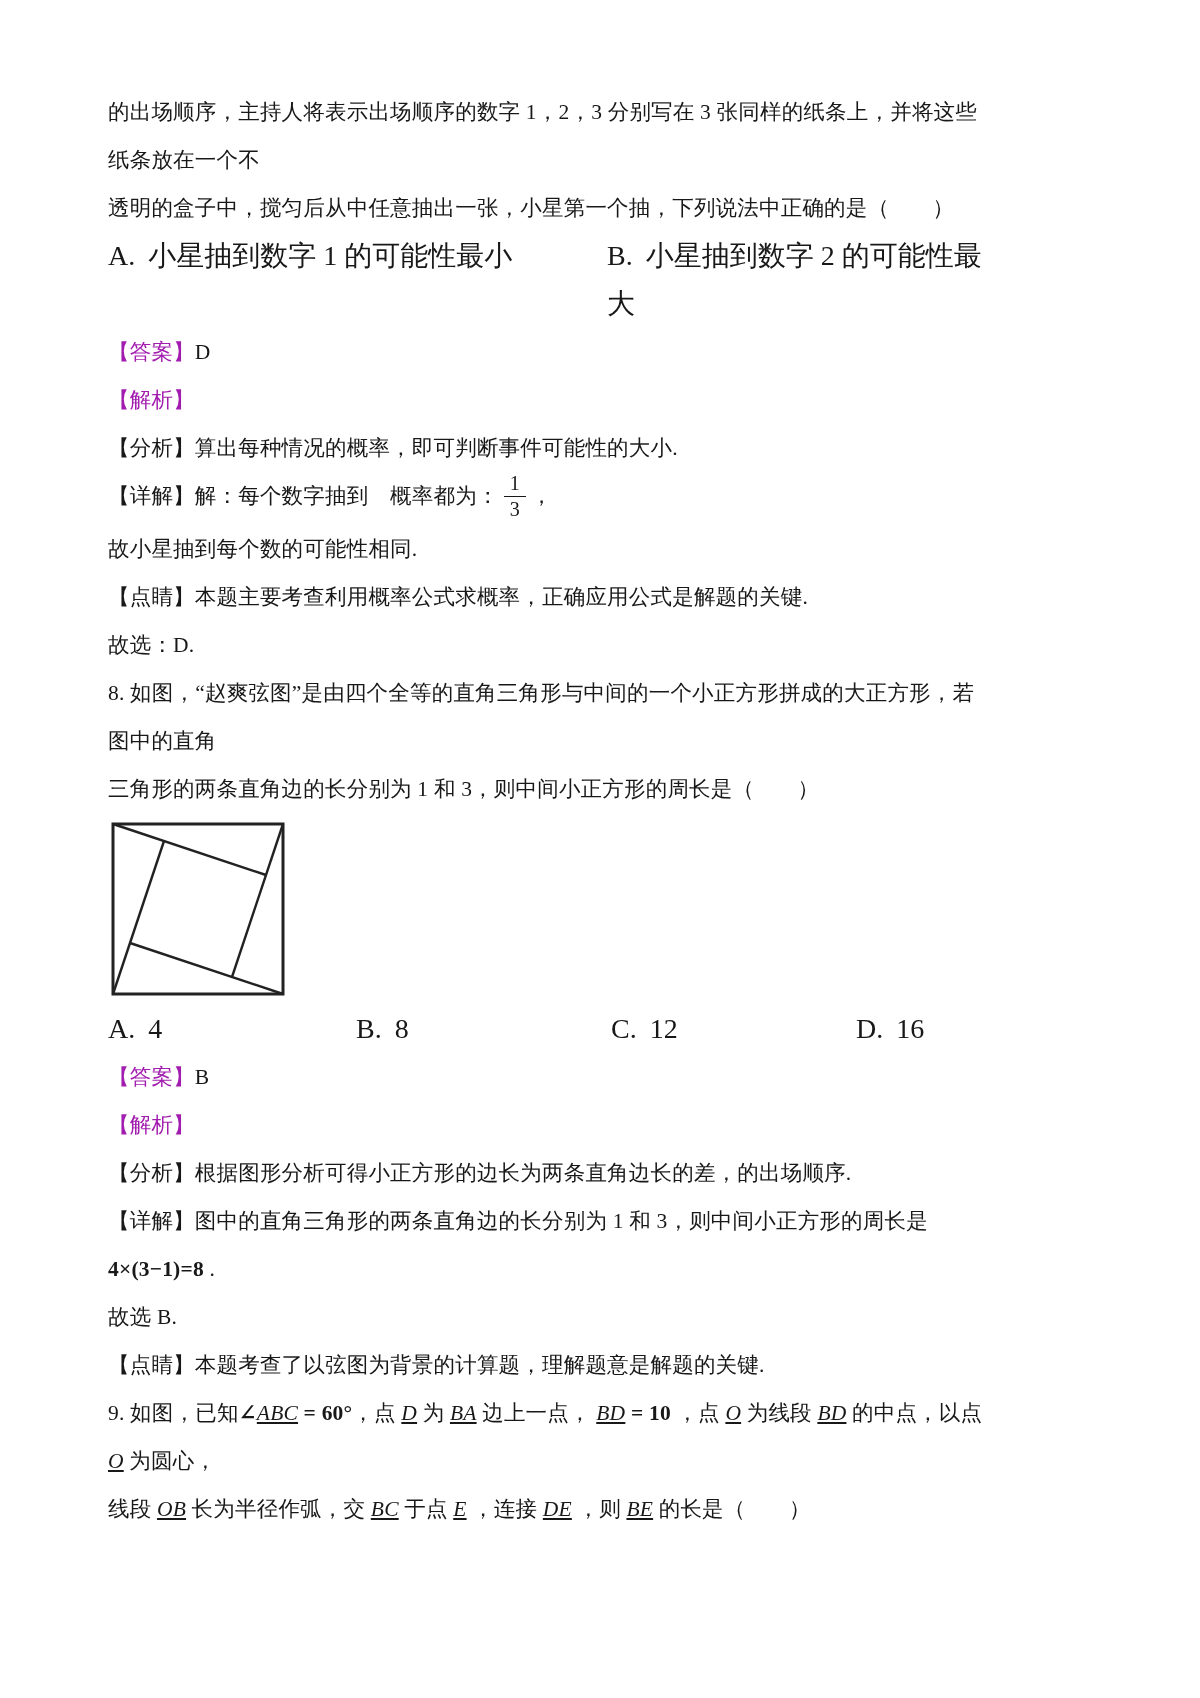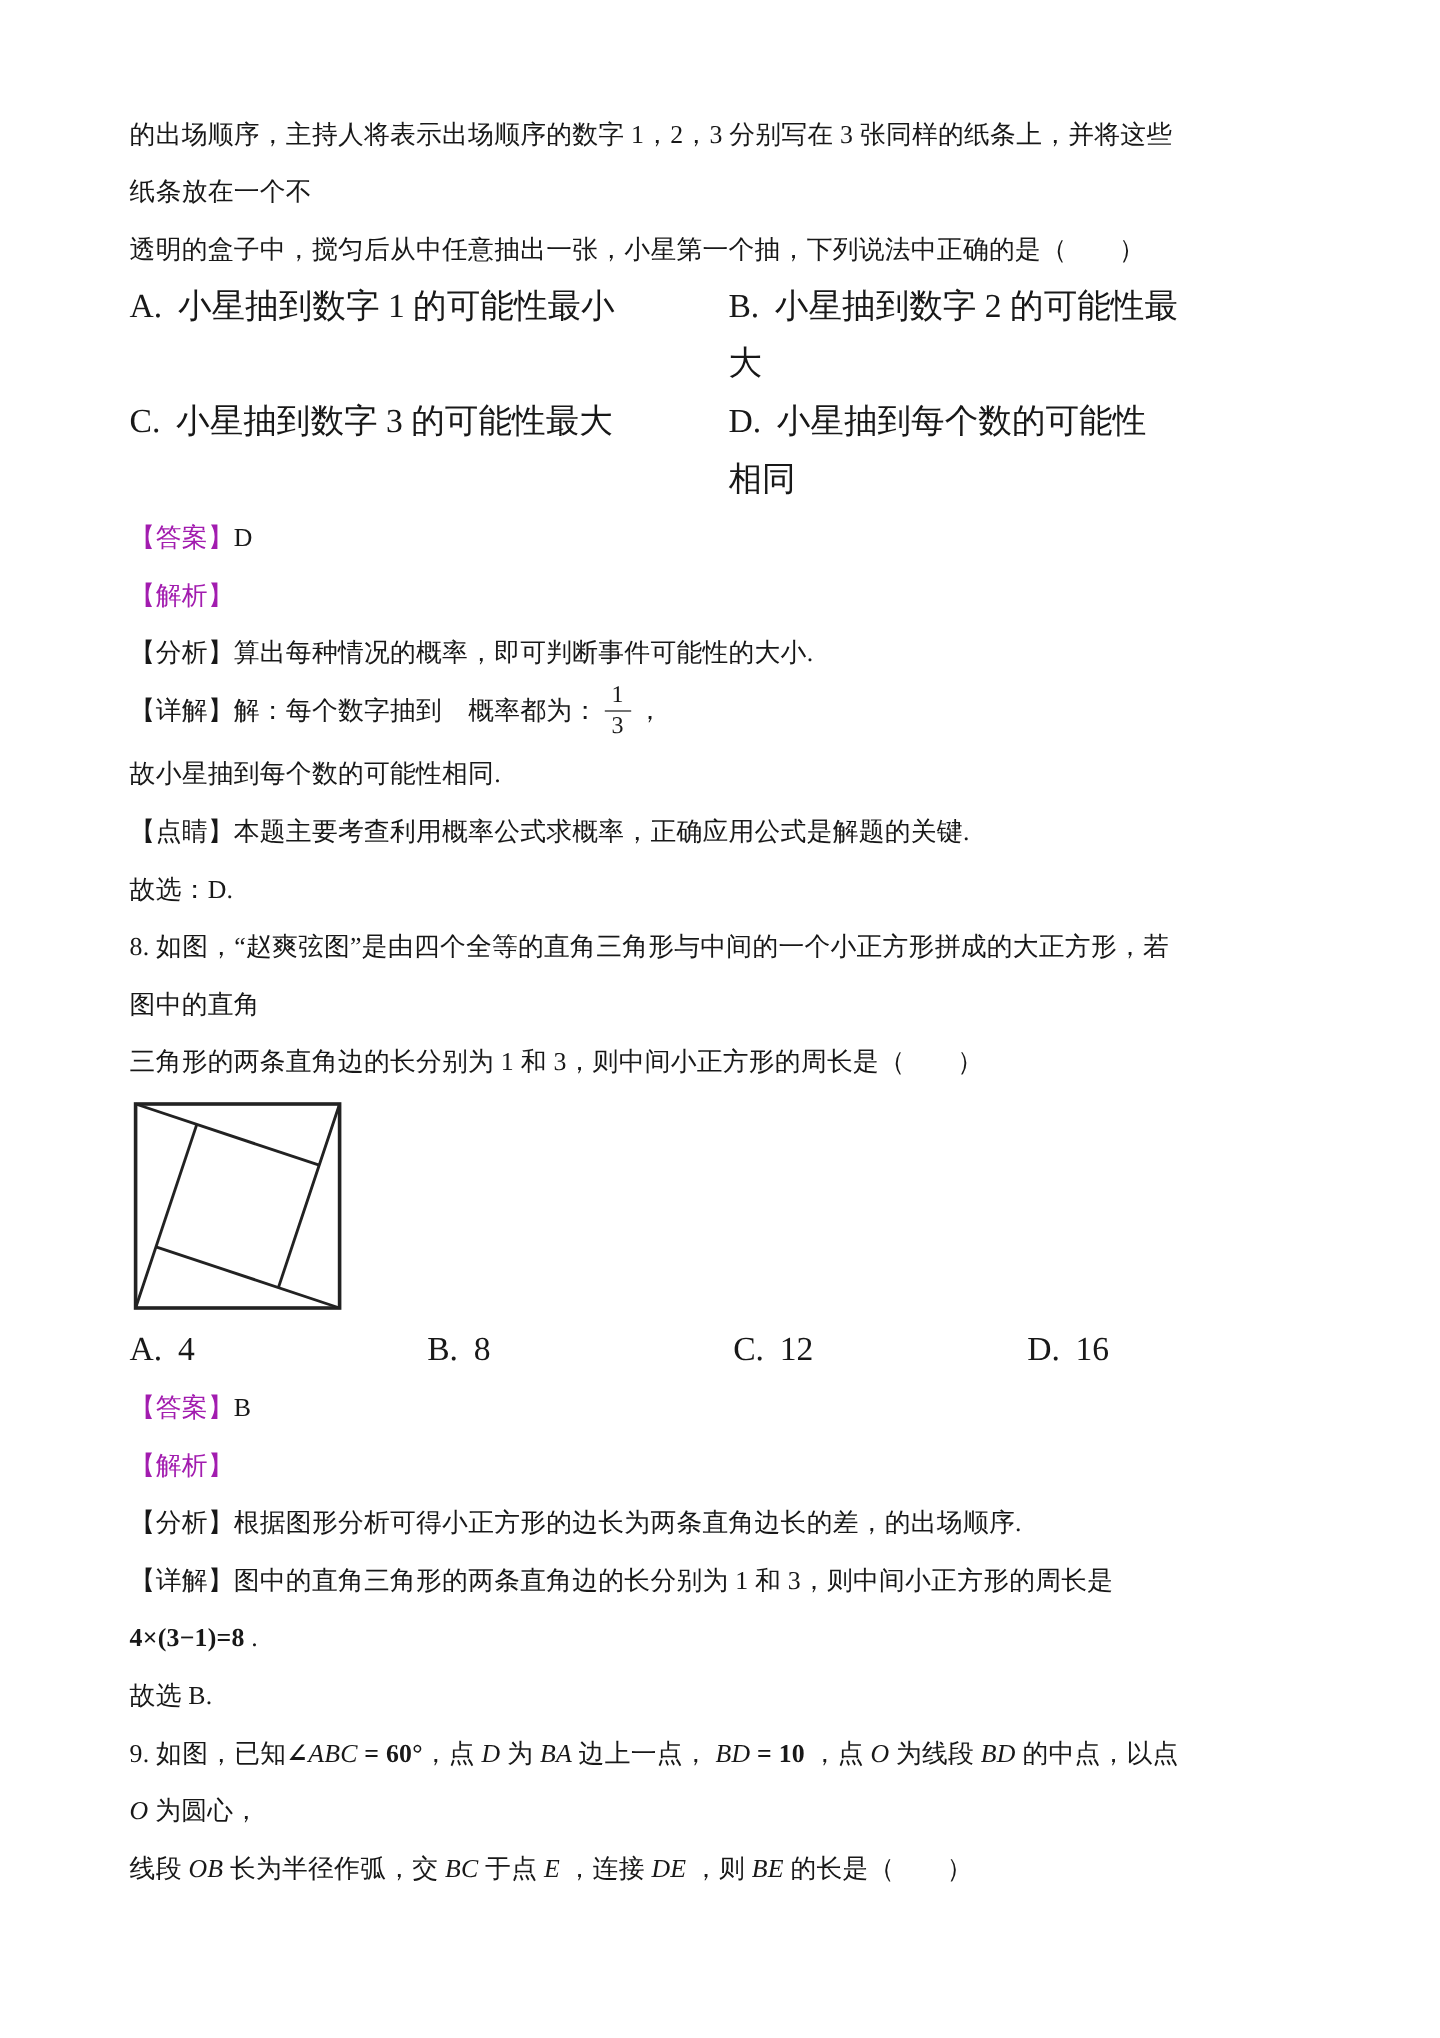--- a/index.html
+++ b/index.html
@@ -45,45 +45,37 @@
     line-height:1.15;
     margin:0 5px 4px 5px;
   }
   .frac .num{display:block;border-bottom:1.6px solid #181818;padding:0 6px 1px 6px;}
   .frac .den{display:block;padding-top:1px;}
   .figure-wrap{
     margin:8px 0 8px 2px;
     width:176px;
     line-height:0;
   }
-  .seg-it{font-style:italic;font-family:"Liberation Serif","DejaVu Serif",serif;}
+  .seg-it{font-style:italic;font-family:"Liberation Serif","DejaVu Serif",serif;text-decoration:underline;}
   .seg-rm{font-family:"Liberation Serif","DejaVu Serif",serif;font-weight:bold;}
 </style>
 </head>
 <body>
 
 <div class="page">
 
   <p class="line">的出场顺序，主持人将表示出场顺序的数字 1，2，3 分别写在 3 张同样的纸条上，并将这些纸条放在一个不</p>
   <p class="line">透明的盒子中，搅匀后从中任意抽出一张，小星第一个抽，下列说法中正确的是（　　）</p>
 
   <div class="opt-grid2">
     <div class="opt-cell">
       <span class="olabel">A.</span><span>小星抽到数字 1 的可能性最小</span>
     </div>
     <div class="opt-cell">
       <span class="olabel">B.</span><span>小星抽到数字 2 的可能性最大</span>
-    </div>
-  </div>
-  <div class="opt-grid2">
-    <div class="opt-cell">
-      <span class="olabel">C.</span><span>小星抽到数字 3 的可能性最大</span>
-    </div>
-    <div class="opt-cell">
-      <span class="olabel">D.</span><span>小星抽到每个数的可能性相同</span>
     </div>
   </div>
 
   <p class="line">
     <span class="tag-blue">【答案】</span><span>D</span>
   </p>
   <p class="line">
     <span class="tag-blue">【解析】</span>
   </p>
   <p class="line">
@@ -134,17 +126,20 @@
   <p class="line">
     <span class="tag-blue">【解析】</span>
   </p>
   <p class="line">
     <span>【分析】</span><span>根据图形分析可得小正方形的边长为两条直角边长的差，的出场顺序.</span>
   </p>
   <p class="line">
     <span>【详解】</span><span><span>图中的直角三角形的两条直角边的长分别为 1 和 3，则中间小正方形的周长是 </span><span class="seg-rm">4×(3−1)=8</span><span> .</span></span>
   </p>
   <p class="line">故选 B.</p>
+  <p class="line">
+    <span>【点睛】</span><span>本题考查了以弦图为背景的计算题，理解题意是解题的关键.</span>
+  </p>
 
   <p class="line"><span>9. 如图，已知</span><span class="seg-rm">∠</span><span class="seg-it">ABC</span><span class="seg-rm"> = 60°</span><span>，点 </span><span class="seg-it">D</span><span> 为 </span><span class="seg-it">BA</span><span> 边上一点， </span><span class="seg-it">BD</span><span class="seg-rm"> = 10 </span><span>，点 </span><span class="seg-it">O</span><span> 为线段 </span><span class="seg-it">BD</span><span> 的中点，以点 </span><span class="seg-it">O</span><span> 为圆心，</span></p>
   <p class="line"><span>线段 </span><span class="seg-it">OB</span><span> 长为半径作弧，交 </span><span class="seg-it">BC</span><span> 于点 </span><span class="seg-it">E</span><span> ，连接 </span><span class="seg-it">DE</span><span> ，则 </span><span class="seg-it">BE</span><span> 的长是（　　）</span></p>
 
 </div>
 
 </body></html>

